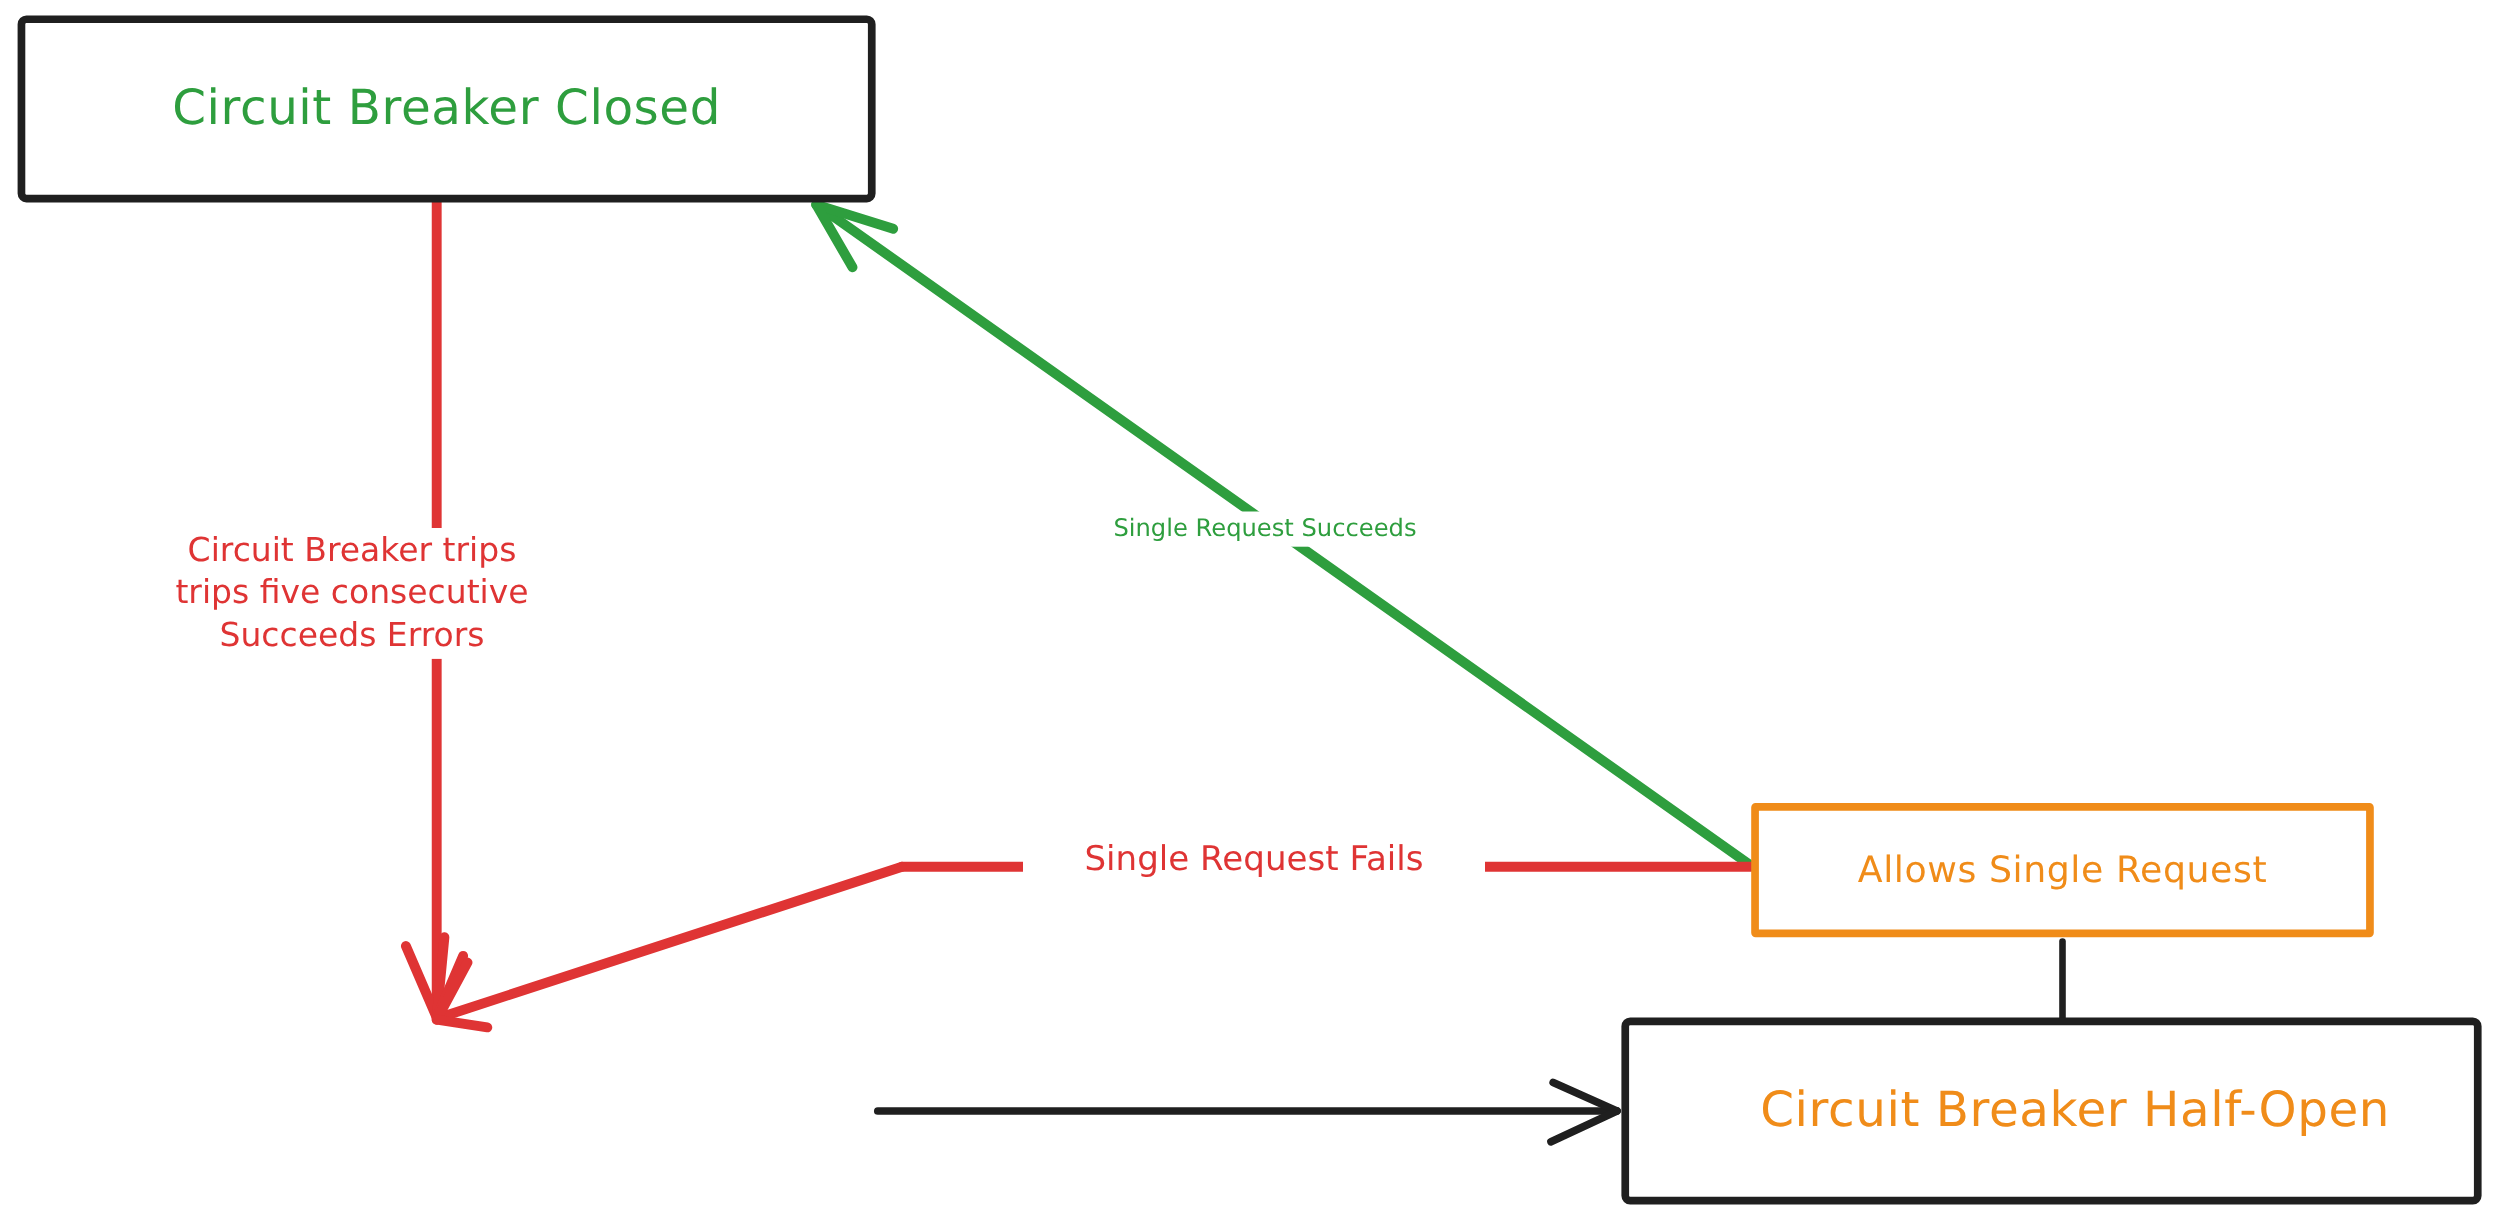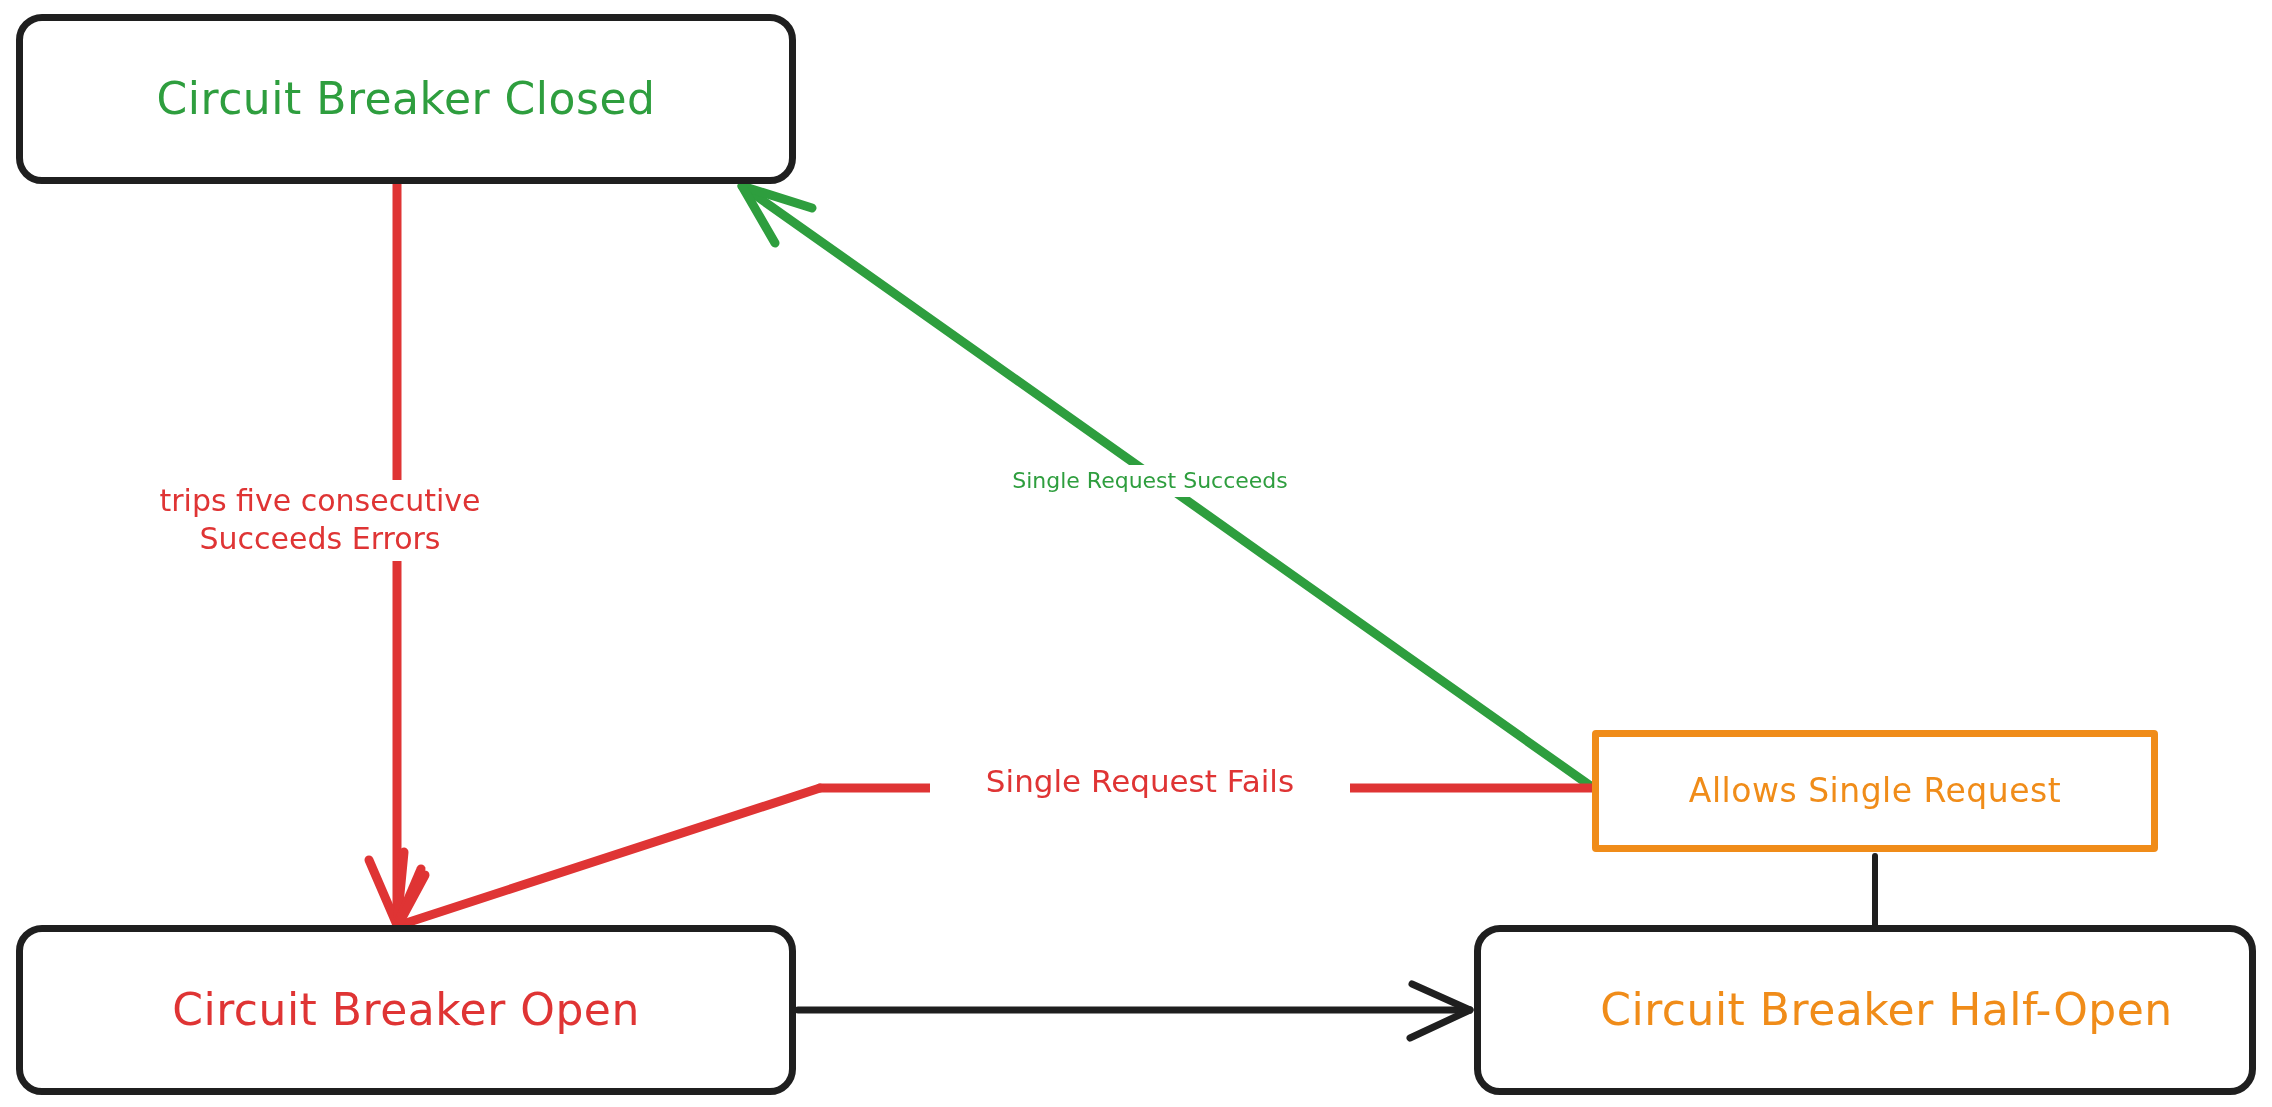--- a/index.html
+++ b/index.html
@@ -43,21 +43,21 @@
     display: block;
     white-space: nowrap;
     font-family: "DejaVu Sans", sans-serif;
     font-weight: 400;
     letter-spacing: 0.5px;
   }
 
   .node.black-node {
     border-color: #1f1f1f;
     border-width: 7px;
-    border-radius: 26px;
+    border-radius: 8px;
   }
   .node.orange-node {
     border-color: #F08C19;
     border-width: 7px;
     border-radius: 4px;
   }
 
   
   #node-closed      { left: 16px;   top: 14px;  width: 780px;  height: 170px; }
   #node-open        { left: 16px;   top: 925px; width: 780px;  height: 170px; }
@@ -143,34 +143,31 @@
       <path d="M 798 1010 L 1466 1010" stroke="#1F1F1F" stroke-width="7" fill="none" stroke-linecap="round"></path>
       <path d="M 1470 1010 L 1412 984" stroke="#1F1F1F" stroke-width="7" fill="none" stroke-linecap="round"></path>
       <path d="M 1470 1010 L 1410 1038" stroke="#1F1F1F" stroke-width="7" fill="none" stroke-linecap="round"></path>
     </g>
 
     <g>
       <path d="M 1875 856 L 1875 928" stroke="#1F1F1F" stroke-width="6" fill="none" stroke-linecap="round"></path>
     </g>
   </svg>
 
-  <div class="edge-label" id="edgelabel-trips"><span class="line2">trips five consecutive</span><span class="line2">Succeeds Errors</span></div>
+  <div class="edge-label" id="edgelabel-trips"><span>Circuit Breaker trips</span><span class="line2">trips five consecutive</span><span class="line2">Succeeds Errors</span></div>
 
   <div class="edge-label" id="edgelabel-succeeds"><span>Single Request Succeeds</span></div>
 
   <div class="edge-label" id="edgelabel-fails"><span>Single Request Fails</span></div>
 
 
   <div class="node black-node" id="node-closed">
     <span class="node-label" id="label-closed">Circuit Breaker Closed</span>
   </div>
 
-  <div class="node black-node" id="node-open">
-    <span class="node-label" id="label-open">Circuit Breaker Open</span>
-  </div>
 
   <div class="node black-node" id="node-halfopen">
     <span class="node-label" id="label-halfopen">Circuit Breaker Half-Open</span>
   </div>
 
   <div class="node orange-node" id="node-allows">
     <span class="node-label" id="label-allows">Allows Single Request</span>
   </div>
 
 </div>

